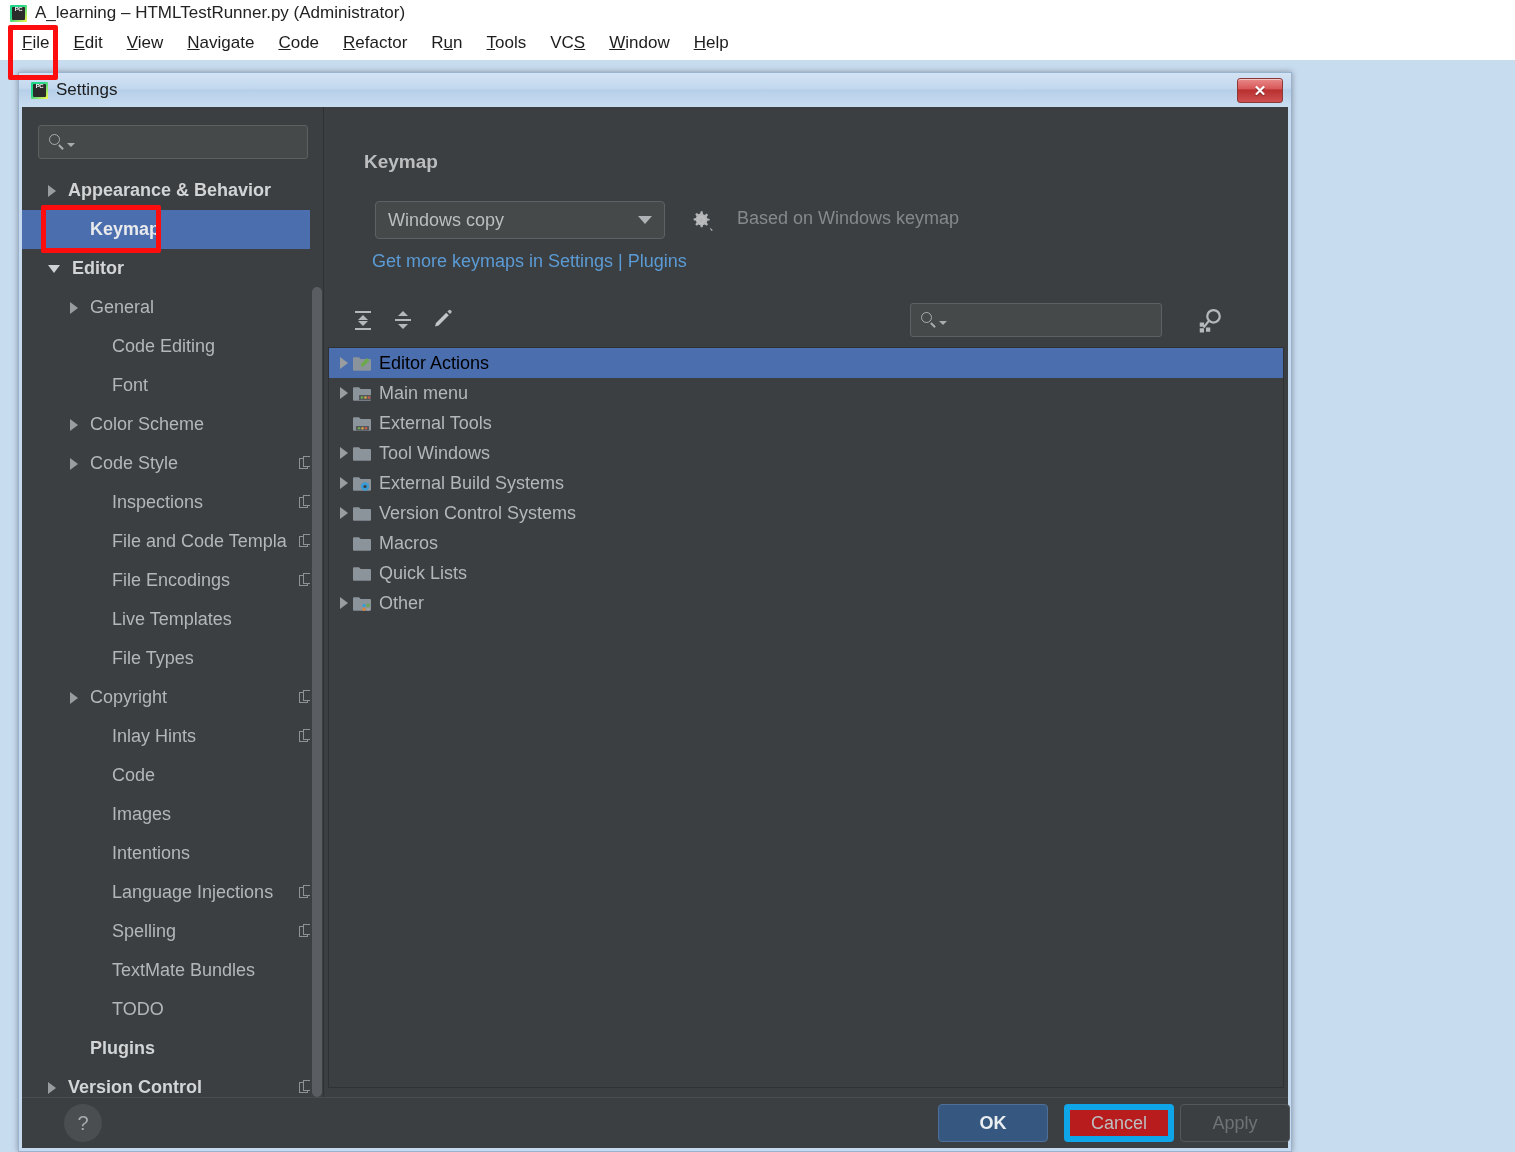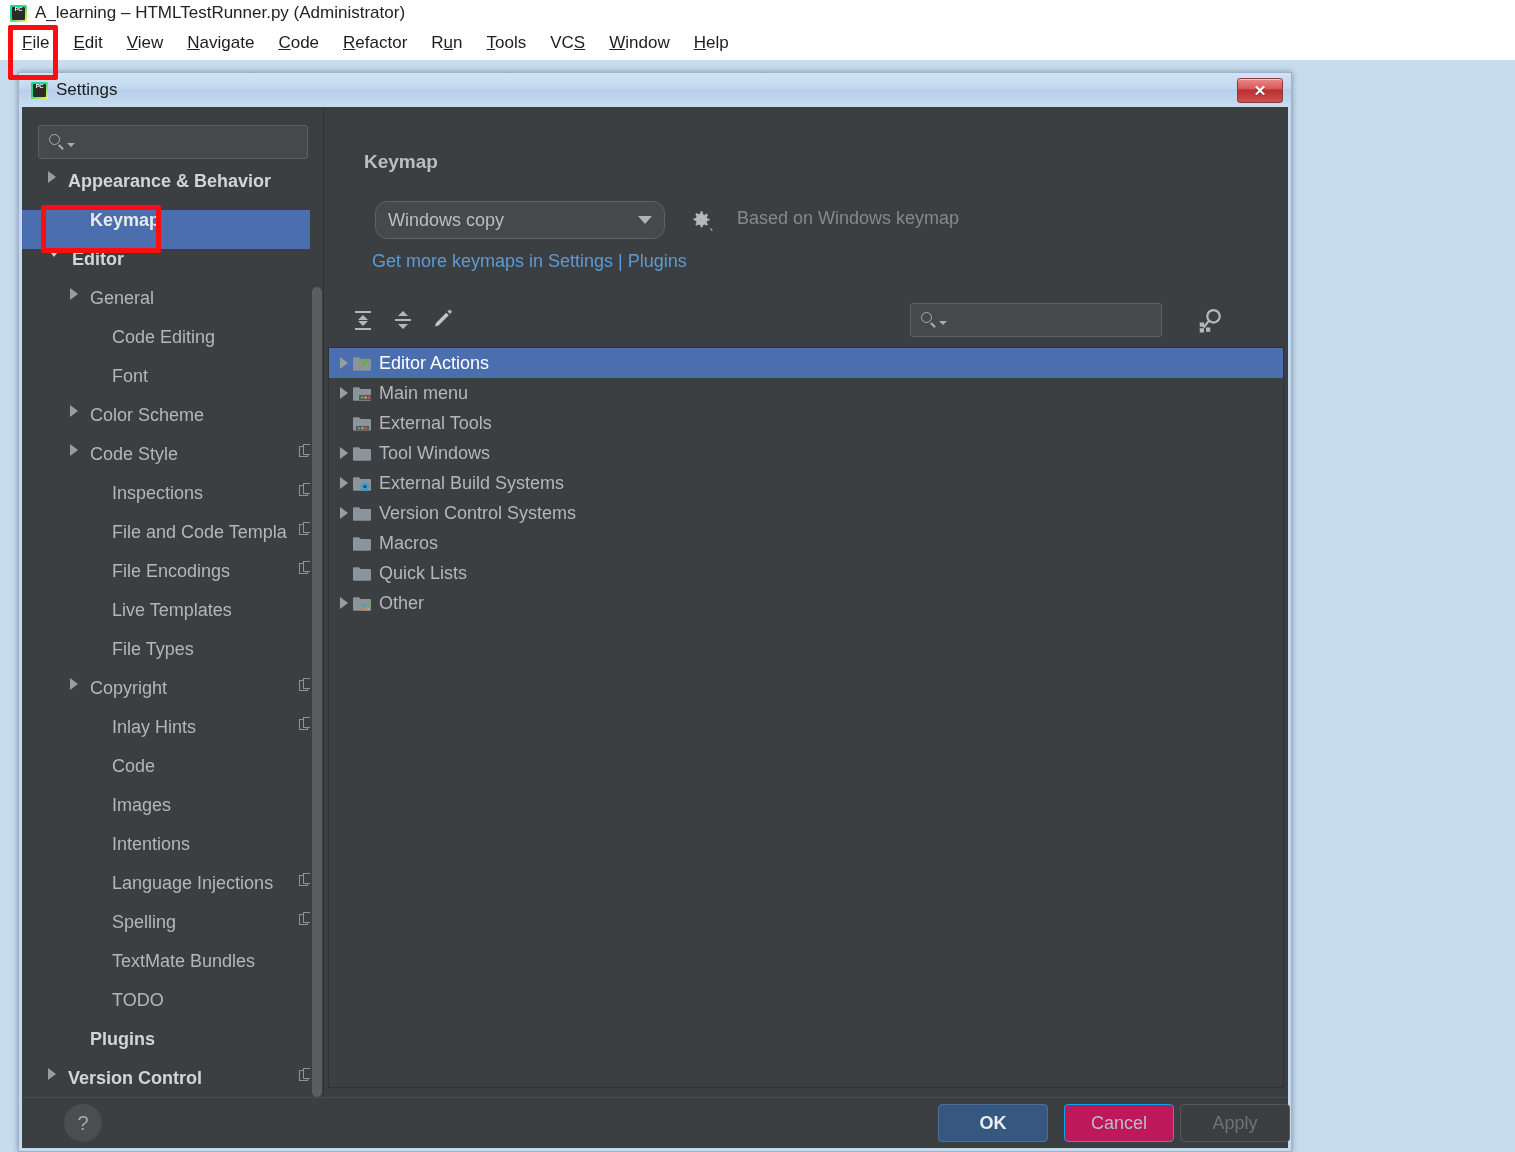--- a/index.html
+++ b/index.html
@@ -104,21 +104,21 @@
     background:#a9adb0;transform:rotate(45deg);transform-origin:left center;
   }
   .mag-caret{
     width:0;height:0;border-left:4px solid transparent;border-right:4px solid transparent;
     border-top:4px solid #a9adb0;margin-left:2px;margin-top:5px;flex:none;
   }
   .side-tree{
     position:absolute;left:0;top:64px;right:0;bottom:0;overflow:hidden;
   }
   .side-row{
-    height:39px;display:flex;box-sizing:border-box;
+    height:39px;display:flex;align-items:center;box-sizing:border-box;
     padding-right:10px;position:relative;cursor:pointer;
   }
   .side-row.selected{background:#4b6eaf;}
   .side-arrow{
     width:0;height:0;flex:none;
     border-top:6px solid transparent;border-bottom:6px solid transparent;
     border-left:8px solid #9a9da0;
   }
   .side-arrow.down{
     border-left:6px solid transparent;border-right:6px solid transparent;
@@ -158,21 +158,21 @@
     position:absolute;left:302px;top:0;right:0;bottom:50px;
     background:#3c3f41;
   }
   .main-inner{position:absolute;left:0;top:0;right:0;bottom:0;}
   .page-title{
     position:absolute;left:40px;top:44px;font-size:19px;font-weight:bold;
     color:#bbbdbf;font-family:"Liberation Sans",sans-serif;
   }
   .keymap-combo{
     position:absolute;left:51px;top:94px;width:290px;height:38px;
-    background:#45494a;border:1px solid #5e6163;border-radius:12px;
+    background:#45494a;border:1px solid #5e6163;border-radius:4px;
     box-sizing:border-box;display:flex;align-items:center;
     padding:0 12px;cursor:pointer;
   }
   .keymap-combo .val{
     font-size:18px;color:#bcbfc1;font-family:"Liberation Sans",sans-serif;
     white-space:nowrap;
   }
   .combo-caret{
     margin-left:auto;width:0;height:0;
     border-left:7px solid transparent;border-right:7px solid transparent;
@@ -221,21 +221,21 @@
   .t-arrow i{
     display:block;width:0;height:0;
     border-top:6px solid transparent;border-bottom:6px solid transparent;
     border-left:8px solid #9a9da0;
   }
   .t-icon{width:22px;flex:none;display:flex;align-items:center;justify-content:center;margin-right:6px;}
   .t-label{
     font-size:18px;color:#b4b7b9;white-space:nowrap;
     font-family:"Liberation Sans",sans-serif;
   }
-  .tree-row.selected .t-label{color:#ffffff;}
+  .tree-row.selected .t-label{color:#000000;}
 
   
   .footer{
     position:absolute;left:0;right:0;bottom:0;height:50px;background:#3c3f41;
     border-top:1px solid #4a4d4f;
   }
   .help-btn{
     position:absolute;left:42px;top:6px;width:38px;height:38px;border-radius:50%;
     background:#4a4e50;display:flex;align-items:center;justify-content:center;
     cursor:pointer;
@@ -246,21 +246,21 @@
   .btn{
     position:absolute;top:6px;height:38px;border-radius:4px;box-sizing:border-box;
     display:flex;align-items:center;justify-content:center;cursor:pointer;
     font-size:18px;font-family:"Liberation Sans",sans-serif;
   }
   .btn-ok{
     right:240px;width:110px;background:#365880;border:1px solid #4c7099;
     color:#eceff1;font-weight:bold;
   }
   .btn-cancel{
-    right:114px;width:110px;background:#be185d;border:1px solid #0ea5e9;
+    right:114px;width:110px;background:#b91c1c;border:6px solid #0ea5e9;
     color:#bcbfc1;
     text-align:center;
   }
   .btn-apply{
     right:-4px;width:110px;background:#3c3f41;border:1px solid #55585a;
     color:#6f7375;margin-right:2px;
   }
 
   
   .anno{

